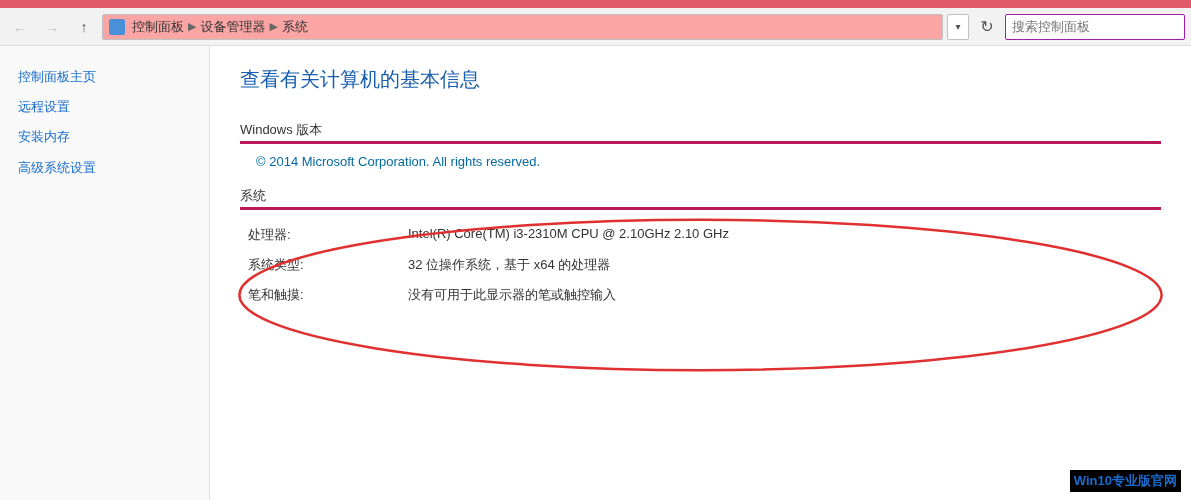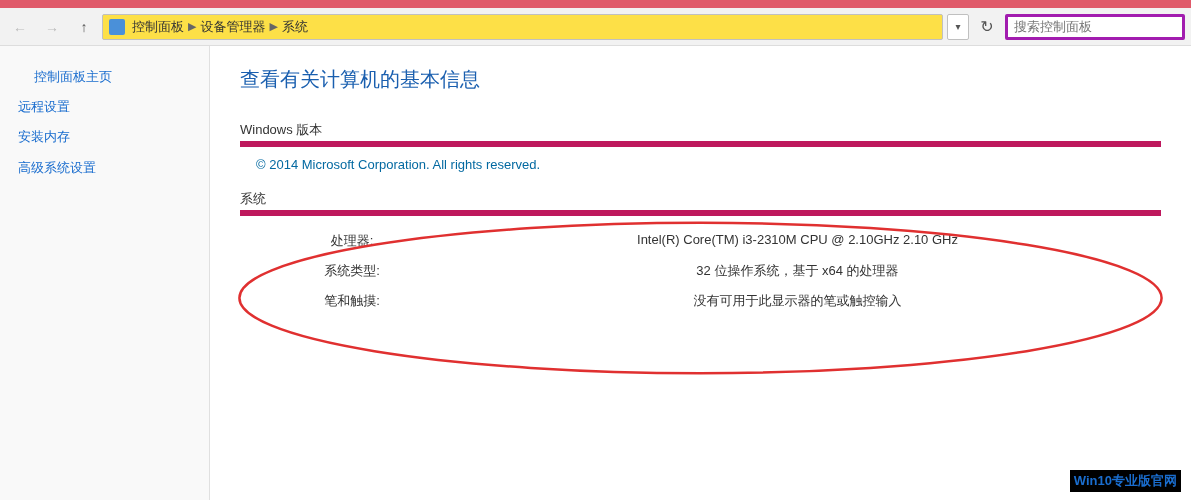--- a/index.html
+++ b/index.html
@@ -42,21 +42,21 @@
       color: #555;
       font-size: 14px;
       border-radius: 3px;
     }
     .nav-btn.disabled { color: #bbb; cursor: default; }
 
     .address-bar {
       flex: 1;
       height: 26px;
       border: 1px solid #c0c0c0;
-      background: #fde047;
+      background: #fca5a5;
       display: flex;
       align-items: center;
       padding: 0 6px;
       font-size: 13px;
       color: #333;
       gap: 4px;
       border-radius: 2px;
     }
 
     .address-bar .breadcrumb-item {
@@ -90,21 +90,21 @@
       align-items: center;
       justify-content: center;
       font-size: 14px;
       color: #555;
       border-radius: 3px;
     }
 
     .search-box {
       width: 180px;
       height: 26px;
-      border: 3px solid #a21caf;
+      border: 1px solid #a21caf;
       background: #fff;
       padding: 0 6px;
       font-size: 13px;
       color: #999;
       border-radius: 2px;
       display: flex;
       align-items: center;
     }
     .search-box input {
       border: none;
@@ -131,21 +131,21 @@
     }
 
     .sidebar-item {
       padding: 6px 14px 6px 18px;
       font-size: 13px;
       color: #1a6dce;
       cursor: pointer;
       line-height: 1.4;
     }
 
-    .sidebar-item.first { margin-top: 2px; margin-left: 16px; }
+    .sidebar-item.first { margin-top: 2px; }
 
     
     .content {
       flex: 1;
       background: #fff;
       padding: 20px 30px 20px 30px;
       overflow-y: auto;
     }
 
     .content-title {
@@ -154,21 +154,21 @@
       color: #1a5faf;
       margin-bottom: 28px;
     }
 
     .section-label {
       font-size: 13px;
       color: #333;
       font-weight: normal;
       margin-bottom: 10px;
       padding-bottom: 2px;
-      border-bottom: 6px solid #be185d;
+      border-bottom: 3px solid #be185d;
     }
 
     .windows-version-block {
       margin-left: 16px;
       margin-bottom: 18px;
     }
 
     .windows-version-name {
       font-size: 14px;
       color: #333;
@@ -181,24 +181,23 @@
       color: #0369a1;
     }
 
     
     .system-section {
       margin-top: 6px;
       position: relative;
     }
 
     .system-table {
-      margin-left: 32px;
+      margin-left: 4px;
       width: calc(100% - 30px);
       border-collapse: collapse;
-      text-align: center;
     }
 
     .system-table tr td {
       padding: 6px 4px;
       font-size: 13px;
       color: #333;
       vertical-align: top;
     }
 
     .system-table tr td:first-child {

